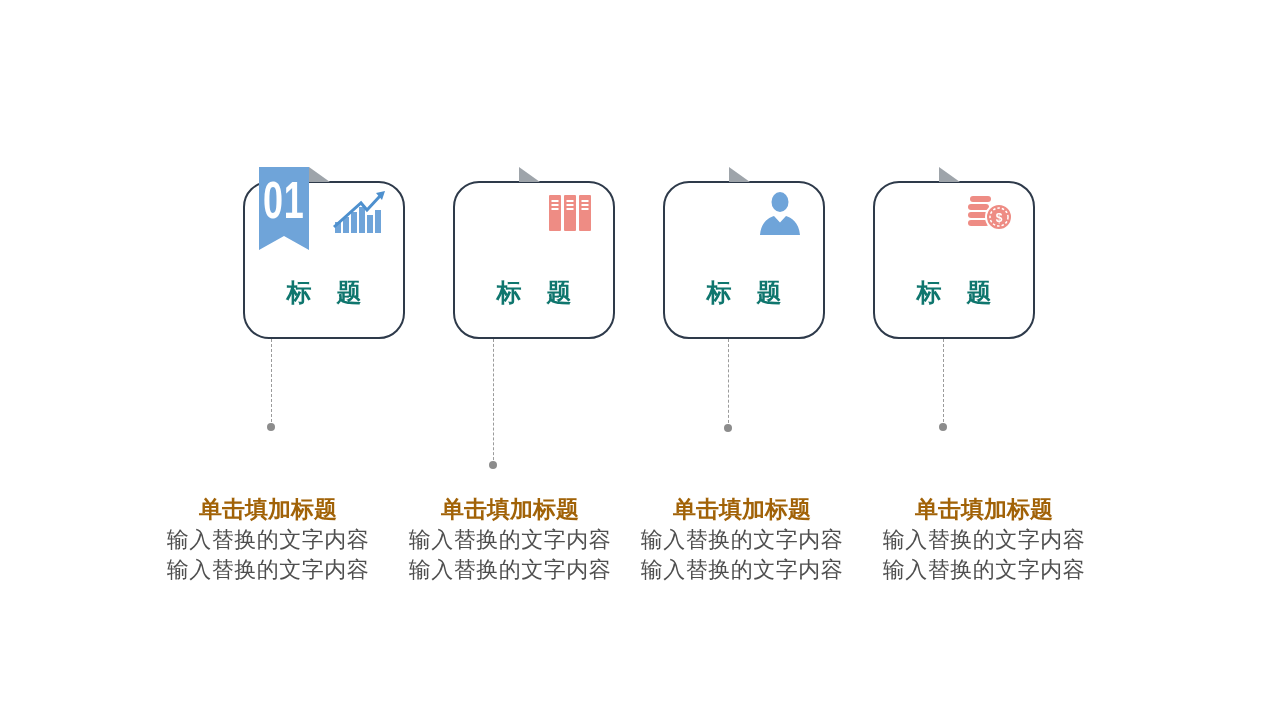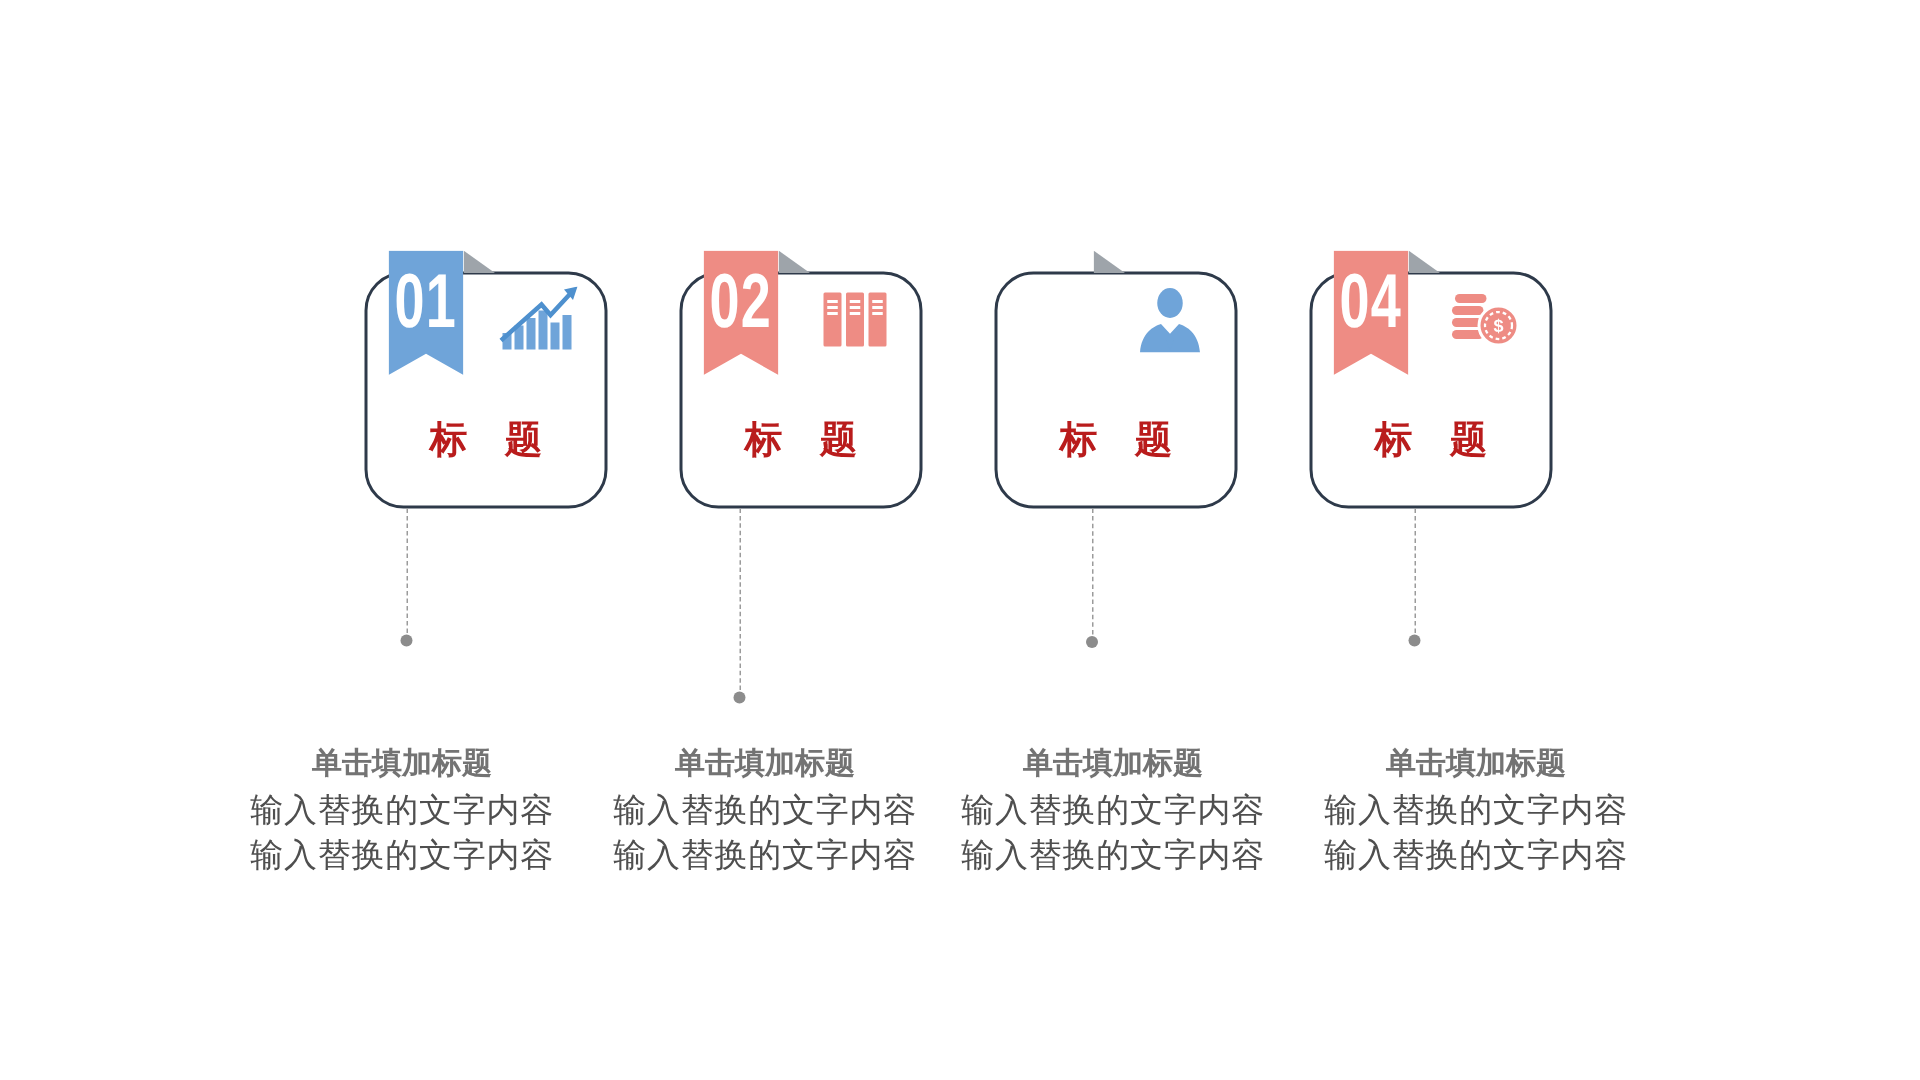--- a/index.html
+++ b/index.html
@@ -15,32 +15,32 @@
   .ribbon{position:absolute;left:16px;top:-14px;width:50px;height:83px;
           clip-path:polygon(0 0,100% 0,100% 100%,50% 83%,0 100%);
           display:flex;justify-content:center;z-index:2;}
   .accent-blue-bg{background:#6FA4D9;}
   .accent-salmon-bg{background:#EE8C84;}
   .ribbon .num{margin-top:8px;font-size:50px;line-height:1;font-weight:bold;color:#fff;
                letter-spacing:1px;transform:scale(0.72,1.02);transform-origin:50% 0;}
   .icon-slot{position:absolute;top:9px;right:16px;width:58px;height:46px;
              display:flex;align-items:center;justify-content:center;z-index:2;}
   .card-title{position:absolute;left:0;right:0;top:95px;text-align:center;
-              font-size:25px;font-weight:bold;letter-spacing:9px;text-indent:9px;color:#b91c1c;}
+              font-size:25px;font-weight:bold;letter-spacing:9px;text-indent:9px;color:#0f766e;}
 
   
   .connector{position:absolute;top:158px;width:0;border-left:1.5px dashed #9B9B9B;}
   .c0{left:28px;height:88px}.c1{left:40px;height:126px}.c2{left:65px;height:89px}.c3{left:70px;height:88px}
   .connector::after{content:"";position:absolute;left:-5px;bottom:-4px;width:8px;height:8px;
                     border-radius:50%;background:#8C8C8C;}
 
   
   .text-block{position:absolute;top:497px;width:220px;text-align:center;}
   .t0{left:158px}.t1{left:400px}.t2{left:632px}.t3{left:874px}
-  .tb-heading{font-size:20px;font-weight:bold;color:#737373;line-height:24px;margin-bottom:4px;}
+  .tb-heading{font-size:23px;font-weight:bold;color:#a16207;line-height:24px;margin-bottom:4px;}
   .tb-line{font-size:22px;color:#4F4F4F;line-height:30px;letter-spacing:0.5px;}
 </style>
 </head>
 <body>
 
 <div class="stage">
 
   <div class="card-group g0">
     <div class="card"></div>
     <div class="fold"></div>
@@ -61,23 +61,20 @@
         <polygon points="53,0 44,2 50,9" fill="#4E90CE"></polygon>
       </svg>
     </div>
     <div class="card-title">标 题</div>
     <div class="connector c0"></div>
   </div>
 
   <div class="card-group g1">
     <div class="card"></div>
     <div class="fold"></div>
-    <div class="ribbon accent-salmon-bg">
-      <span class="num">02</span>
-    </div>
     <div class="icon-slot">
       <svg width="46" height="40" viewBox="0 0 46 40">
         <g fill="#EE8C84">
           <rect x="2" y="2" width="12" height="36" rx="1"></rect>
           <rect x="17" y="2" width="12" height="36" rx="1"></rect>
           <rect x="32" y="2" width="12" height="36" rx="1"></rect>
         </g>
         <g fill="#ffffff">
           <rect x="4.5" y="7" width="7" height="2"></rect>
             <rect x="4.5" y="11" width="7" height="2"></rect>
@@ -105,23 +102,20 @@
         <polygon points="23,32 20.5,35 23,43 25.5,35" fill="#6FA4D9"></polygon>
       </svg>
     </div>
     <div class="card-title">标 题</div>
     <div class="connector c2"></div>
   </div>
 
   <div class="card-group g3">
     <div class="card"></div>
     <div class="fold"></div>
-    <div class="ribbon accent-salmon-bg">
-      <span class="num">04</span>
-    </div>
     <div class="icon-slot">
       <svg width="48" height="40" viewBox="0 0 48 40">
         <g fill="#EE8C84">
           <rect x="4" y="3" width="21" height="6" rx="3"></rect>
           <rect x="2" y="11" width="21" height="6" rx="3"></rect>
           <rect x="2" y="19" width="21" height="6" rx="3"></rect>
           <rect x="2" y="27" width="21" height="6" rx="3"></rect>
         </g>
         <circle cx="33" cy="24" r="13" fill="#EE8C84" stroke="#ffffff" stroke-width="2"></circle>
         <circle cx="33" cy="24" r="9" fill="none" stroke="#ffffff" stroke-width="1.5" stroke-dasharray="2.5,2"></circle>

